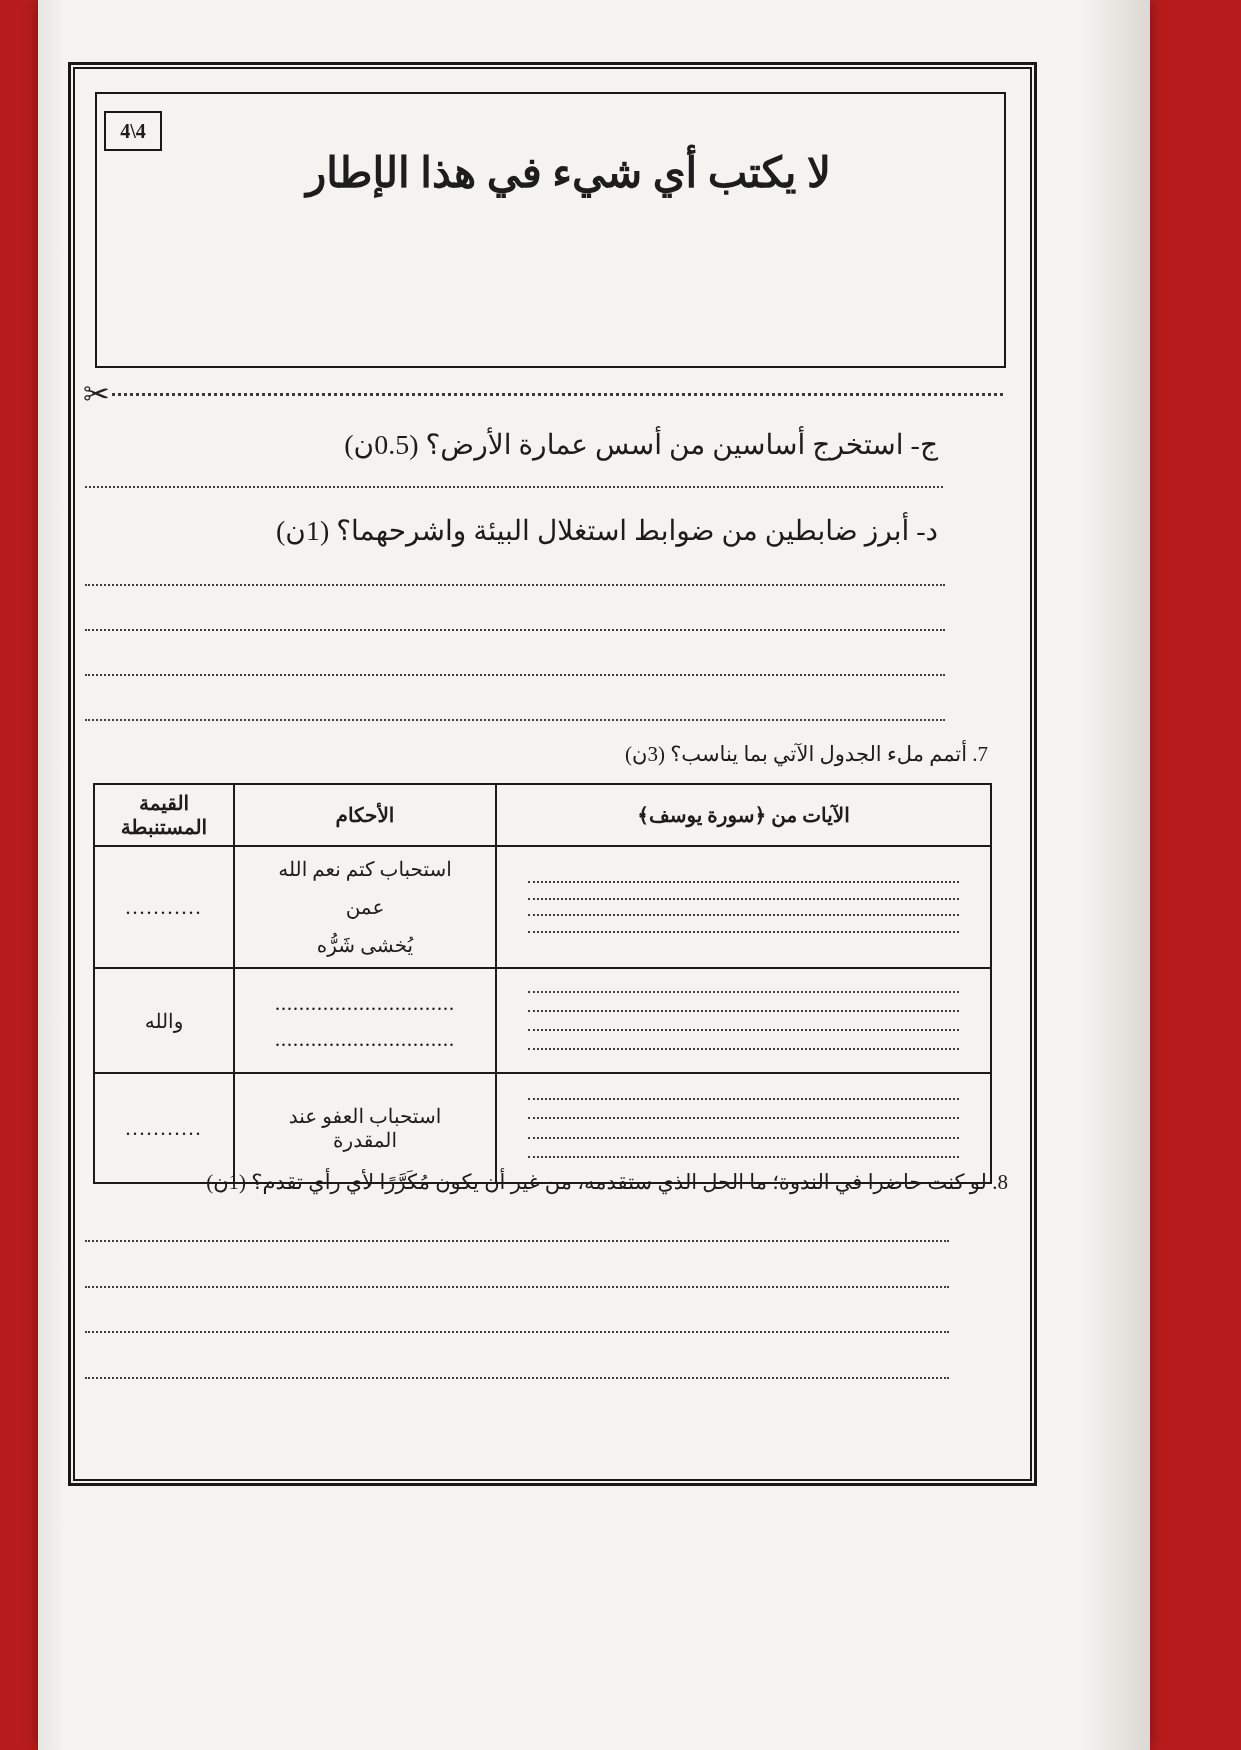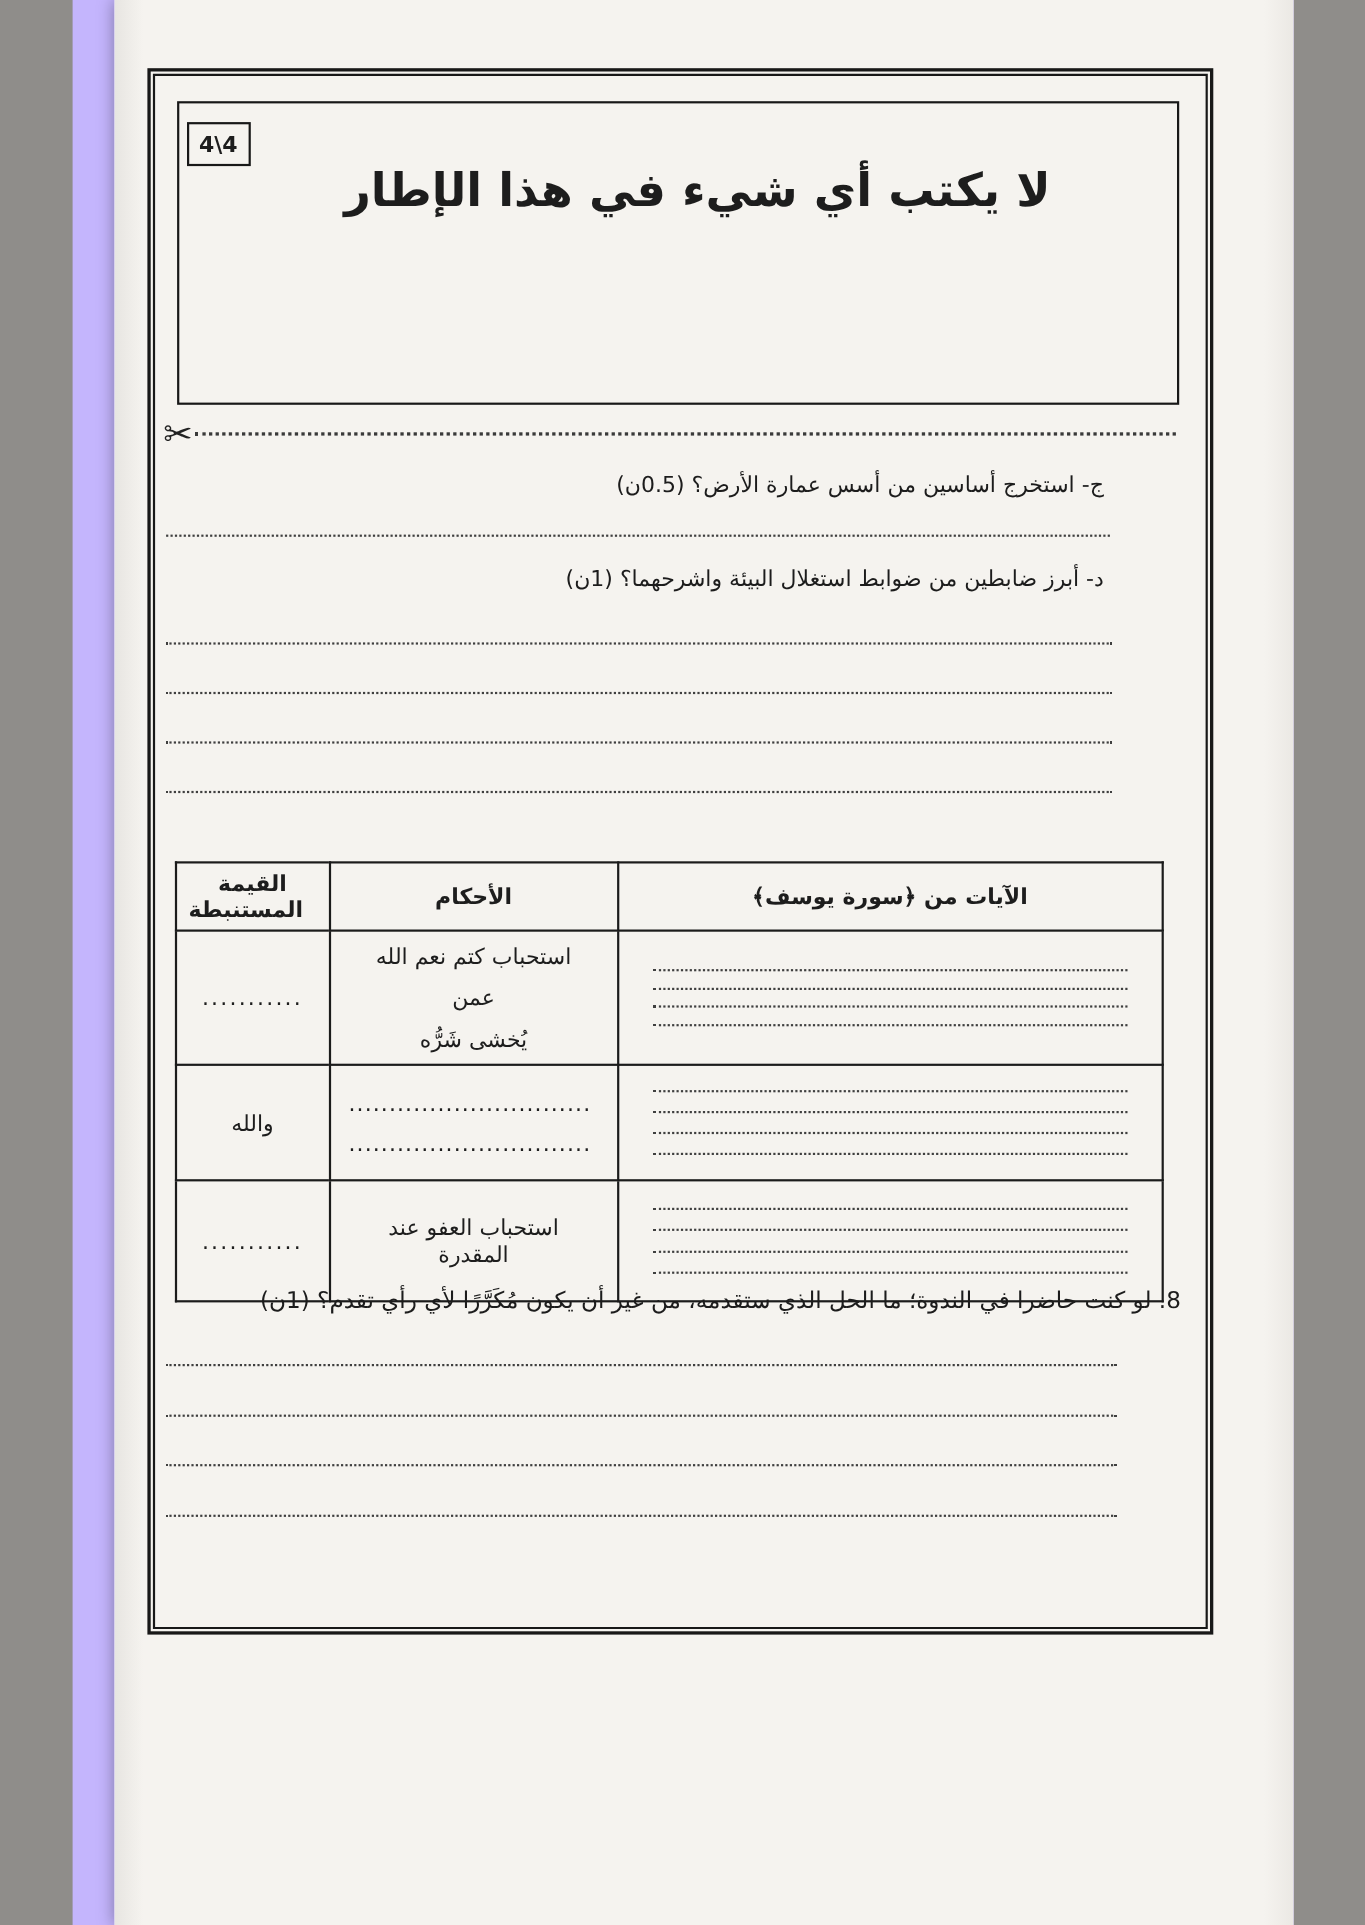--- a/index.html
+++ b/index.html
@@ -1,21 +1,21 @@
 <!DOCTYPE html>
 <html lang="ar"><head>
 <meta charset="utf-8">
 <style>
   * { margin:0; padding:0; box-sizing:border-box; }
   html,body { background:#8f8d8a; }
   body { font-family:"DejaVu Sans", sans-serif; color:#1d1d1d; }
 
   .scan {
-    position:relative; width:1110px; height:1750px;
-    background:#c4b5fd; overflow:hidden; margin:0 auto;
+    position:relative; width:1241px; height:1750px;
+    background:#b91c1c; overflow:hidden; margin:0 auto;font-family:Liberation Serif, serif;
   }
   .paper {
     position:absolute; left:38px; top:0; width:1112px; height:1750px;
     background:linear-gradient(90deg,#e7e5e1 0px,#f5f3ef 26px,#f5f3ef 94%,#dcd8d3 100%);
     box-shadow:0 0 14px rgba(0,0,0,.35);
   }
 
   
   .outer-frame {
     position:absolute; left:30px; top:62px; width:969px; height:1424px;
@@ -40,21 +40,21 @@
 
   
   .cut-line {
     position:absolute; left:45px; top:376px; width:924px; height:36px;
     display:flex; align-items:center;
   }
   .scissors { font-size:32px; line-height:1; color:#222; }
   .dots-fill { flex:1; height:0; border-bottom:3px dotted #3a3a3a; margin:0 4px 0 2px; }
 
   .question {
-    position:absolute; direction:rtl; font-size:20px; white-space:nowrap; color:#1c1c1c;
+    position:absolute; direction:rtl; font-size:28px; white-space:nowrap; color:#1c1c1c;
   }
   .q-c  { right:212px; top:428px; }
   .q-d  { right:212px; top:514px; }
   .q-7  { right:162px; top:742px; font-size:21px; }
   .q-8  { right:142px; top:1170px; font-size:21px; }
 
   .dotline-abs {
     position:absolute; height:0; border-bottom:2.5px dotted #3f3f3f;
   }
 
@@ -106,20 +106,21 @@
 
     <div class="question q-c">ج- استخرج أساسين من أسس عمارة الأرض؟ (0.5ن)</div>
     <div class="dotline-abs" style="left:47px; top:486px; width:858px;"></div>
 
     <div class="question q-d">د- أبرز ضابطين من ضوابط استغلال البيئة واشرحهما؟ (1ن)</div>
     <div class="dotline-abs" style="left:47px; top:584px; width:860px;"></div>
     <div class="dotline-abs" style="left:47px; top:629px; width:860px;"></div>
     <div class="dotline-abs" style="left:47px; top:674px; width:860px;"></div>
     <div class="dotline-abs" style="left:47px; top:719px; width:860px;"></div>
 
+    <div class="question q-7">7. أتمم ملء الجدول الآتي بما يناسب؟ (3ن)</div>
 
     <table class="answers-table">
       <colgroup>
         <col class="col-verses">
           <col class="col-rulings">
           <col class="col-value">
       </colgroup>
       <tbody>
           <tr class="r-head">
         <th>الآيات من ﴿سورة يوسف﴾</th>

